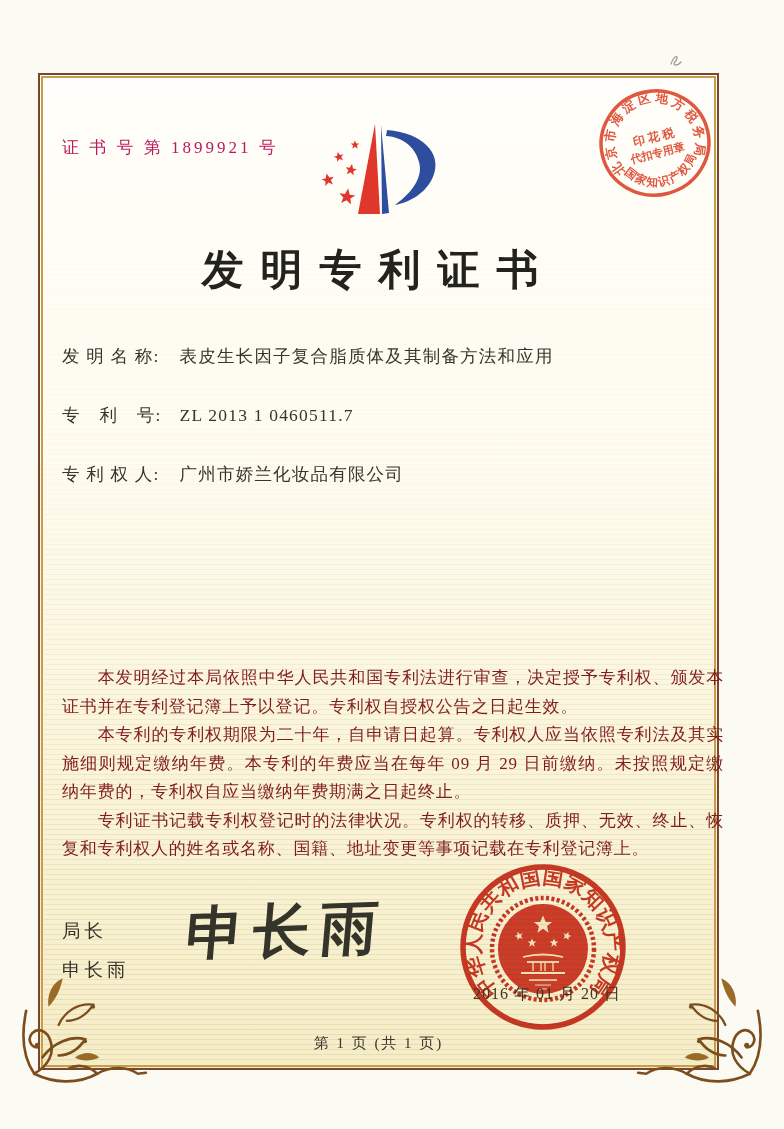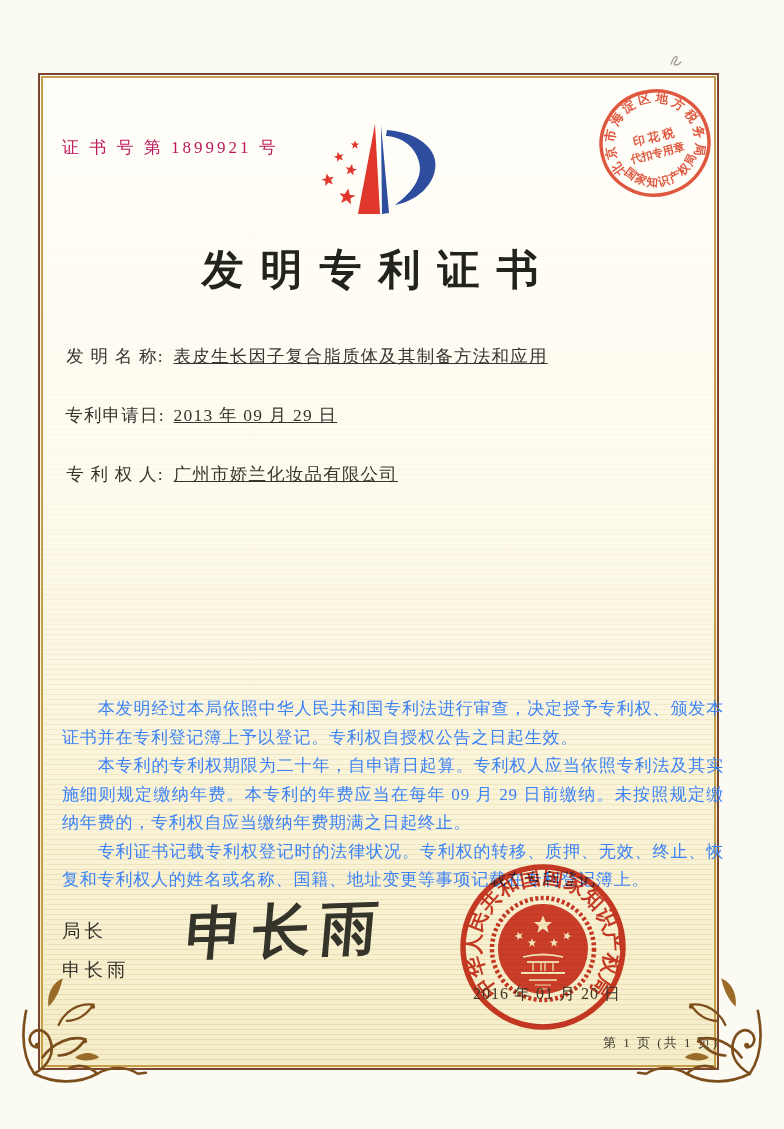--- a/index.html
+++ b/index.html
@@ -31,46 +31,45 @@
   
   .cert-no{position:absolute;left:62px;top:136px;font-size:17px;letter-spacing:3px;color:#be185d;}
   .logo{position:absolute;left:318px;top:116px;width:132px;height:108px;}
   .title{
     position:absolute;left:38px;top:242px;width:681px;text-align:center;
     font-size:42px;font-weight:600;letter-spacing:17px;box-sizing:border-box;
     color:#23231e;
   }
   .fields{position:absolute;left:62px;top:344px;width:620px;}
   .field-row{margin-bottom:35px;font-size:17.5px;letter-spacing:1.2px;color:#37352d;white-space:nowrap;}
-  .field-label{display:inline-block;min-width:106px;text-align:center;}
-  .field-value{text-decoration:underline;}
+  .field-label{display:inline-block;min-width:106px;}
+  .field-value{margin-left:6px;}
   .paragraphs{
     position:absolute;left:62px;top:664px;width:662px;
-    font-size:17px;line-height:28.5px;letter-spacing:.8px;color:#3b82f6;
+    font-size:17px;line-height:28.5px;letter-spacing:.8px;color:#7f1d1d;
     text-align:justify;
-    margin-top:31px;
   }
   .paragraphs p{margin:0;text-indent:2.1em;}
   .signer{position:absolute;left:62px;top:918px;font-size:18.5px;letter-spacing:4px;color:#33312a;}
   .signer div{margin-bottom:14px;}
   .autograph{
     position:absolute;left:186px;top:892px;width:230px;
     font-size:58px;letter-spacing:9px;color:#35342b;
     transform:rotate(-2deg) skewX(-7deg);font-weight:600;white-space:nowrap;
   }
   .seal{position:absolute;left:455px;top:859px;width:176px;height:176px;mix-blend-mode:multiply;opacity:.95;z-index:6;}
   .seal-date{
     position:absolute;left:462px;top:984px;width:170px;text-align:center;
     font-size:16px;letter-spacing:1px;color:#3d3526;z-index:7;
   }
   .stamp{position:absolute;left:595px;top:85px;width:120px;height:116px;transform:rotate(-14deg);mix-blend-mode:multiply;opacity:.92;}
   .pen-mark{position:absolute;left:666px;top:48px;width:22px;height:24px;}
   .footer{
-    position:absolute;left:38px;top:1034px;width:681px;text-align:right;
-    font-size:13px;letter-spacing:2px;color:#3a382f;
+    position:absolute;left:38px;top:1034px;width:681px;text-align:center;
+    font-size:15px;letter-spacing:2px;color:#3a382f;
   }
 </style>
 </head>
 <body>
 
 <div class="page">
 
   <div class="frame">
     <div class="frame-inner"></div>
     <div class="texture"></div>
@@ -141,22 +140,22 @@
   </svg>
 
   <div class="title">发明专利证书</div>
 
   <div class="fields">
     <div class="field-row">
       <span class="field-label">发 明 名 称:</span>
       <span class="field-value">表皮生长因子复合脂质体及其制备方法和应用</span>
     </div>
     <div class="field-row">
-      <span class="field-label">专利申请日:</span>
-      <span class="field-value">2013 年 09 月 29 日</span>
+      <span class="field-label">专　利　号:</span>
+      <span class="field-value">ZL 2013 1 0460511.7</span>
     </div>
     <div class="field-row">
       <span class="field-label">专 利 权 人:</span>
       <span class="field-value">广州市娇兰化妆品有限公司</span>
     </div>
   </div>
 
   <div class="paragraphs">
     <p>本发明经过本局依照中华人民共和国专利法进行审查，决定授予专利权、颁发本证书并在专利登记簿上予以登记。专利权自授权公告之日起生效。</p>
     <p>本专利的专利权期限为二十年，自申请日起算。专利权人应当依照专利法及其实施细则规定缴纳年费。本专利的年费应当在每年 09 月 29 日前缴纳。未按照规定缴纳年费的，专利权自应当缴纳年费期满之日起终止。</p>

